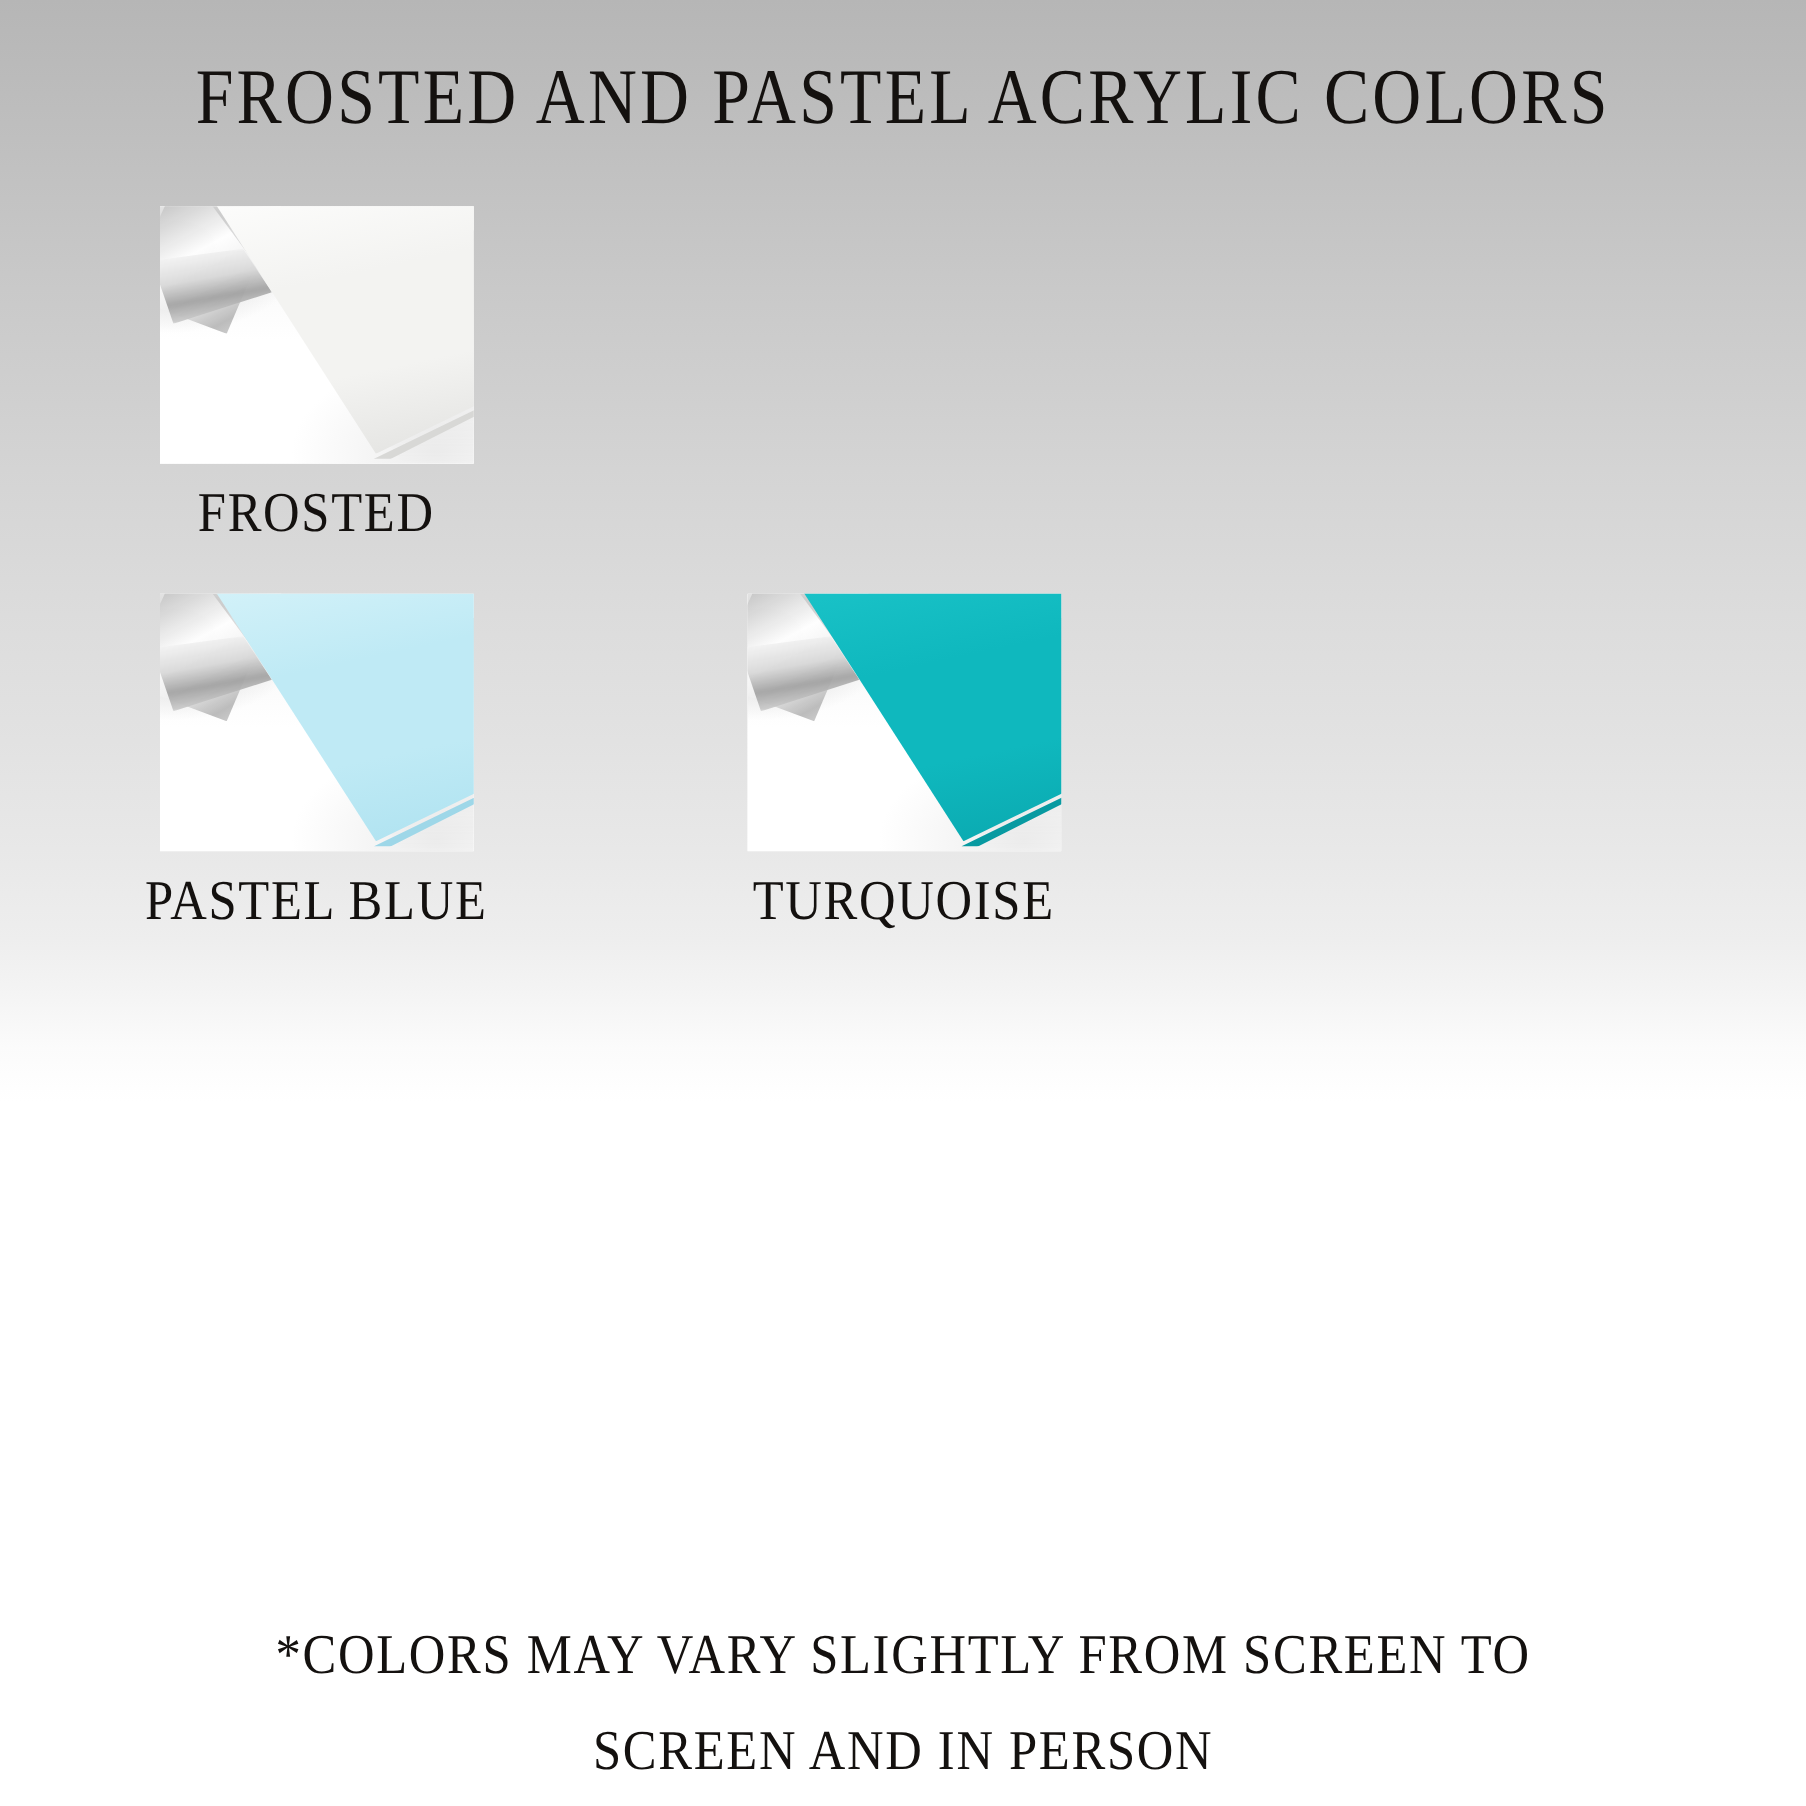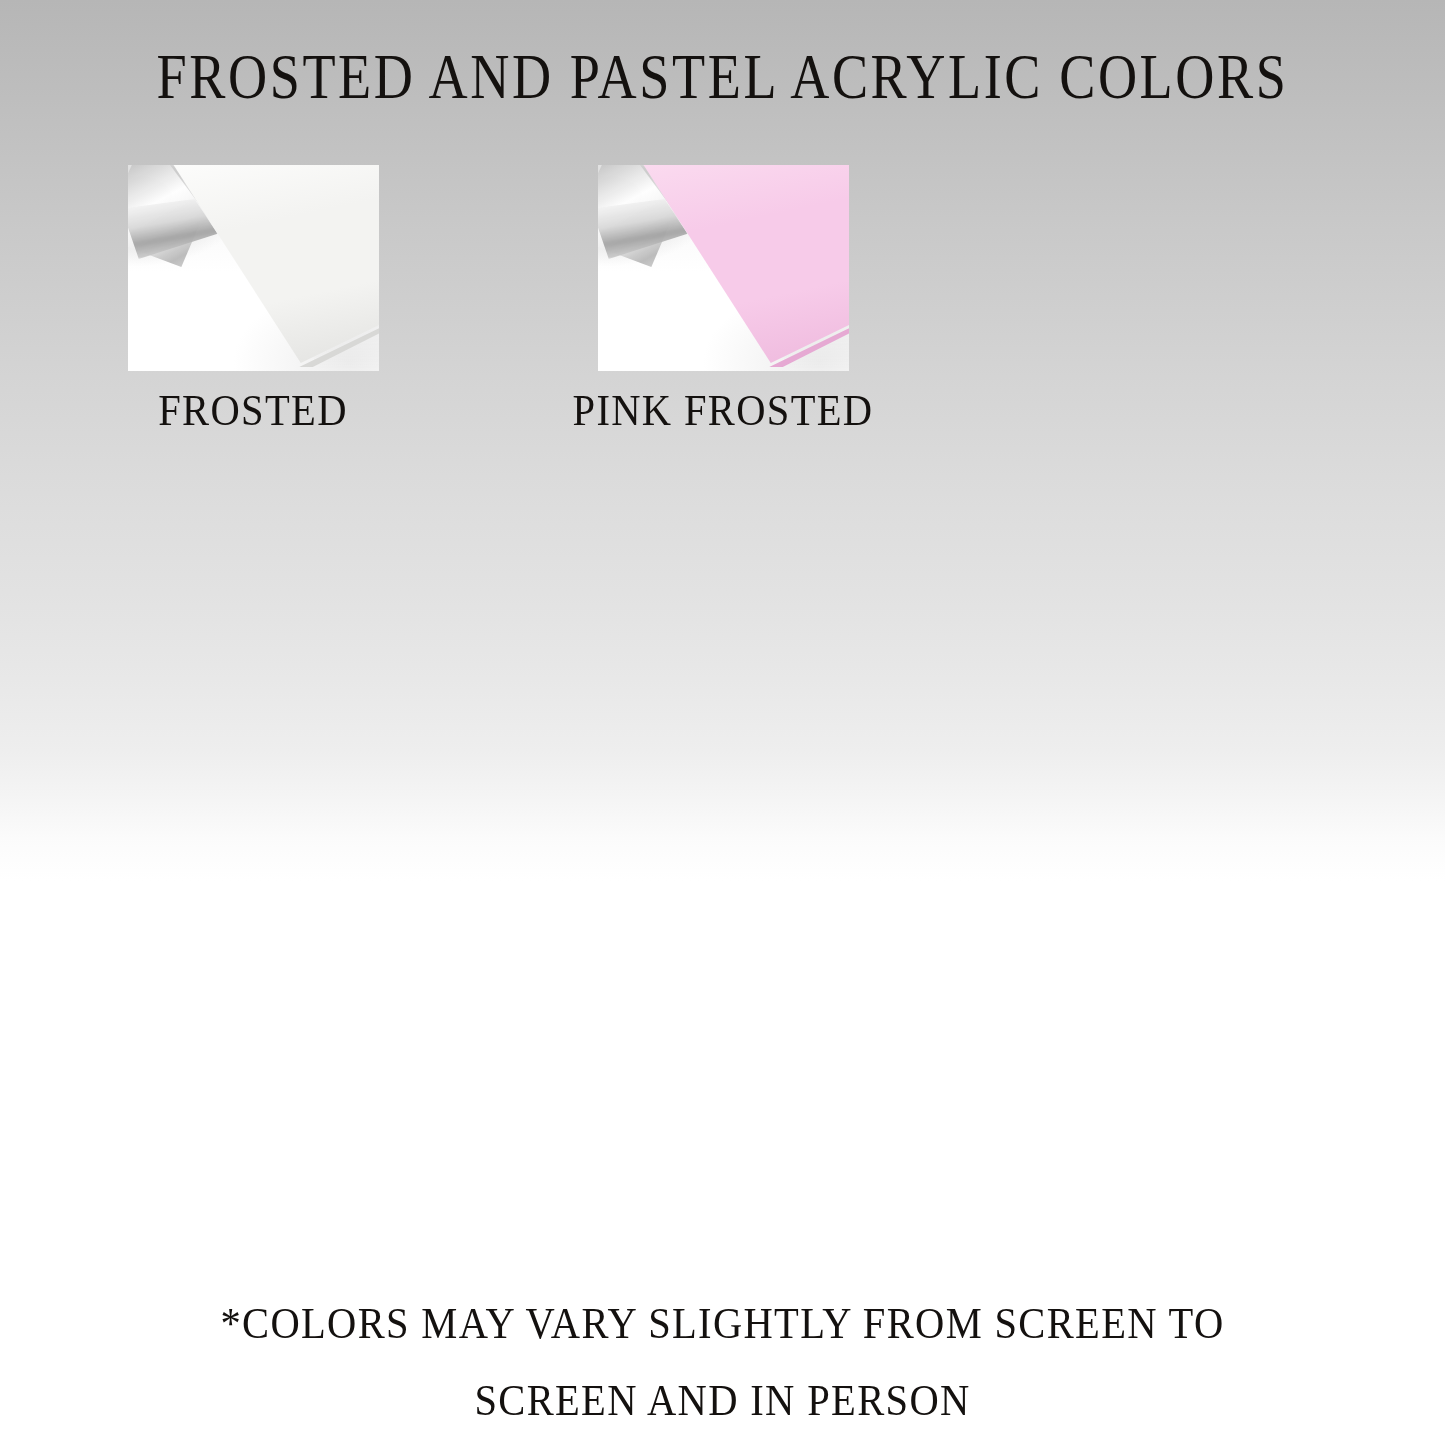--- a/index.html
+++ b/index.html
@@ -197,40 +197,53 @@
           <div class="curl2"></div>
           <div class="sheet-shadow"></div>
           <div class="sheet">
               <div class="face" style="background: linear-gradient(168deg, rgb(253, 253, 252) 0%, rgb(243, 243, 241) 34%, rgb(243, 243, 241) 66%, rgb(226, 226, 224) 100%);"></div>
             </div>
           <div class="edge" style="background: rgb(216, 216, 214);"></div>
         </div>
         <div class="swatch-label">FROSTED</div>
       </div>
 
+
+
+    </div>
+
+    <div class="swatch-row row-2">
+
+      <div class="swatch-cell col-0">
+        <div class="swatch-photo">
+          <div class="backdrop"></div>
+          <div class="curl"></div>
+          <div class="curl2"></div>
+          <div class="sheet-shadow"></div>
+          <div class="sheet">
+              <div class="face" style="background: linear-gradient(168deg, rgb(212, 242, 249) 0%, rgb(191, 234, 245) 34%, rgb(191, 234, 245) 66%, rgb(174, 226, 240) 100%);"></div>
+            </div>
+          <div class="edge" style="background: rgb(158, 215, 232);"></div>
+        </div>
+        <div class="swatch-label">PASTEL BLUE</div>
+      </div>
+
       <div class="swatch-cell col-1">
         <div class="swatch-photo">
           <div class="backdrop"></div>
           <div class="curl"></div>
           <div class="curl2"></div>
           <div class="sheet-shadow"></div>
           <div class="sheet">
-              <div class="face" style="background: linear-gradient(168deg, rgb(251, 220, 240) 0%, rgb(247, 203, 233) 34%, rgb(247, 203, 233) 66%, rgb(238, 185, 221) 100%);"></div>
+              <div class="face" style="background: linear-gradient(168deg, rgb(26, 195, 200) 0%, rgb(15, 184, 190) 34%, rgb(15, 184, 190) 66%, rgb(10, 168, 175) 100%);"></div>
             </div>
-          <div class="edge" style="background: rgb(230, 169, 211);"></div>
+          <div class="edge" style="background: rgb(8, 154, 161);"></div>
         </div>
-        <div class="swatch-label">PINK FROSTED</div>
+        <div class="swatch-label">TURQUOISE</div>
       </div>
-
-
-    </div>
-
-    <div class="swatch-row row-2">
-
-
 
 
     </div>
 
     <div class="swatch-row row-3">
 
 
 
 
     </div>

